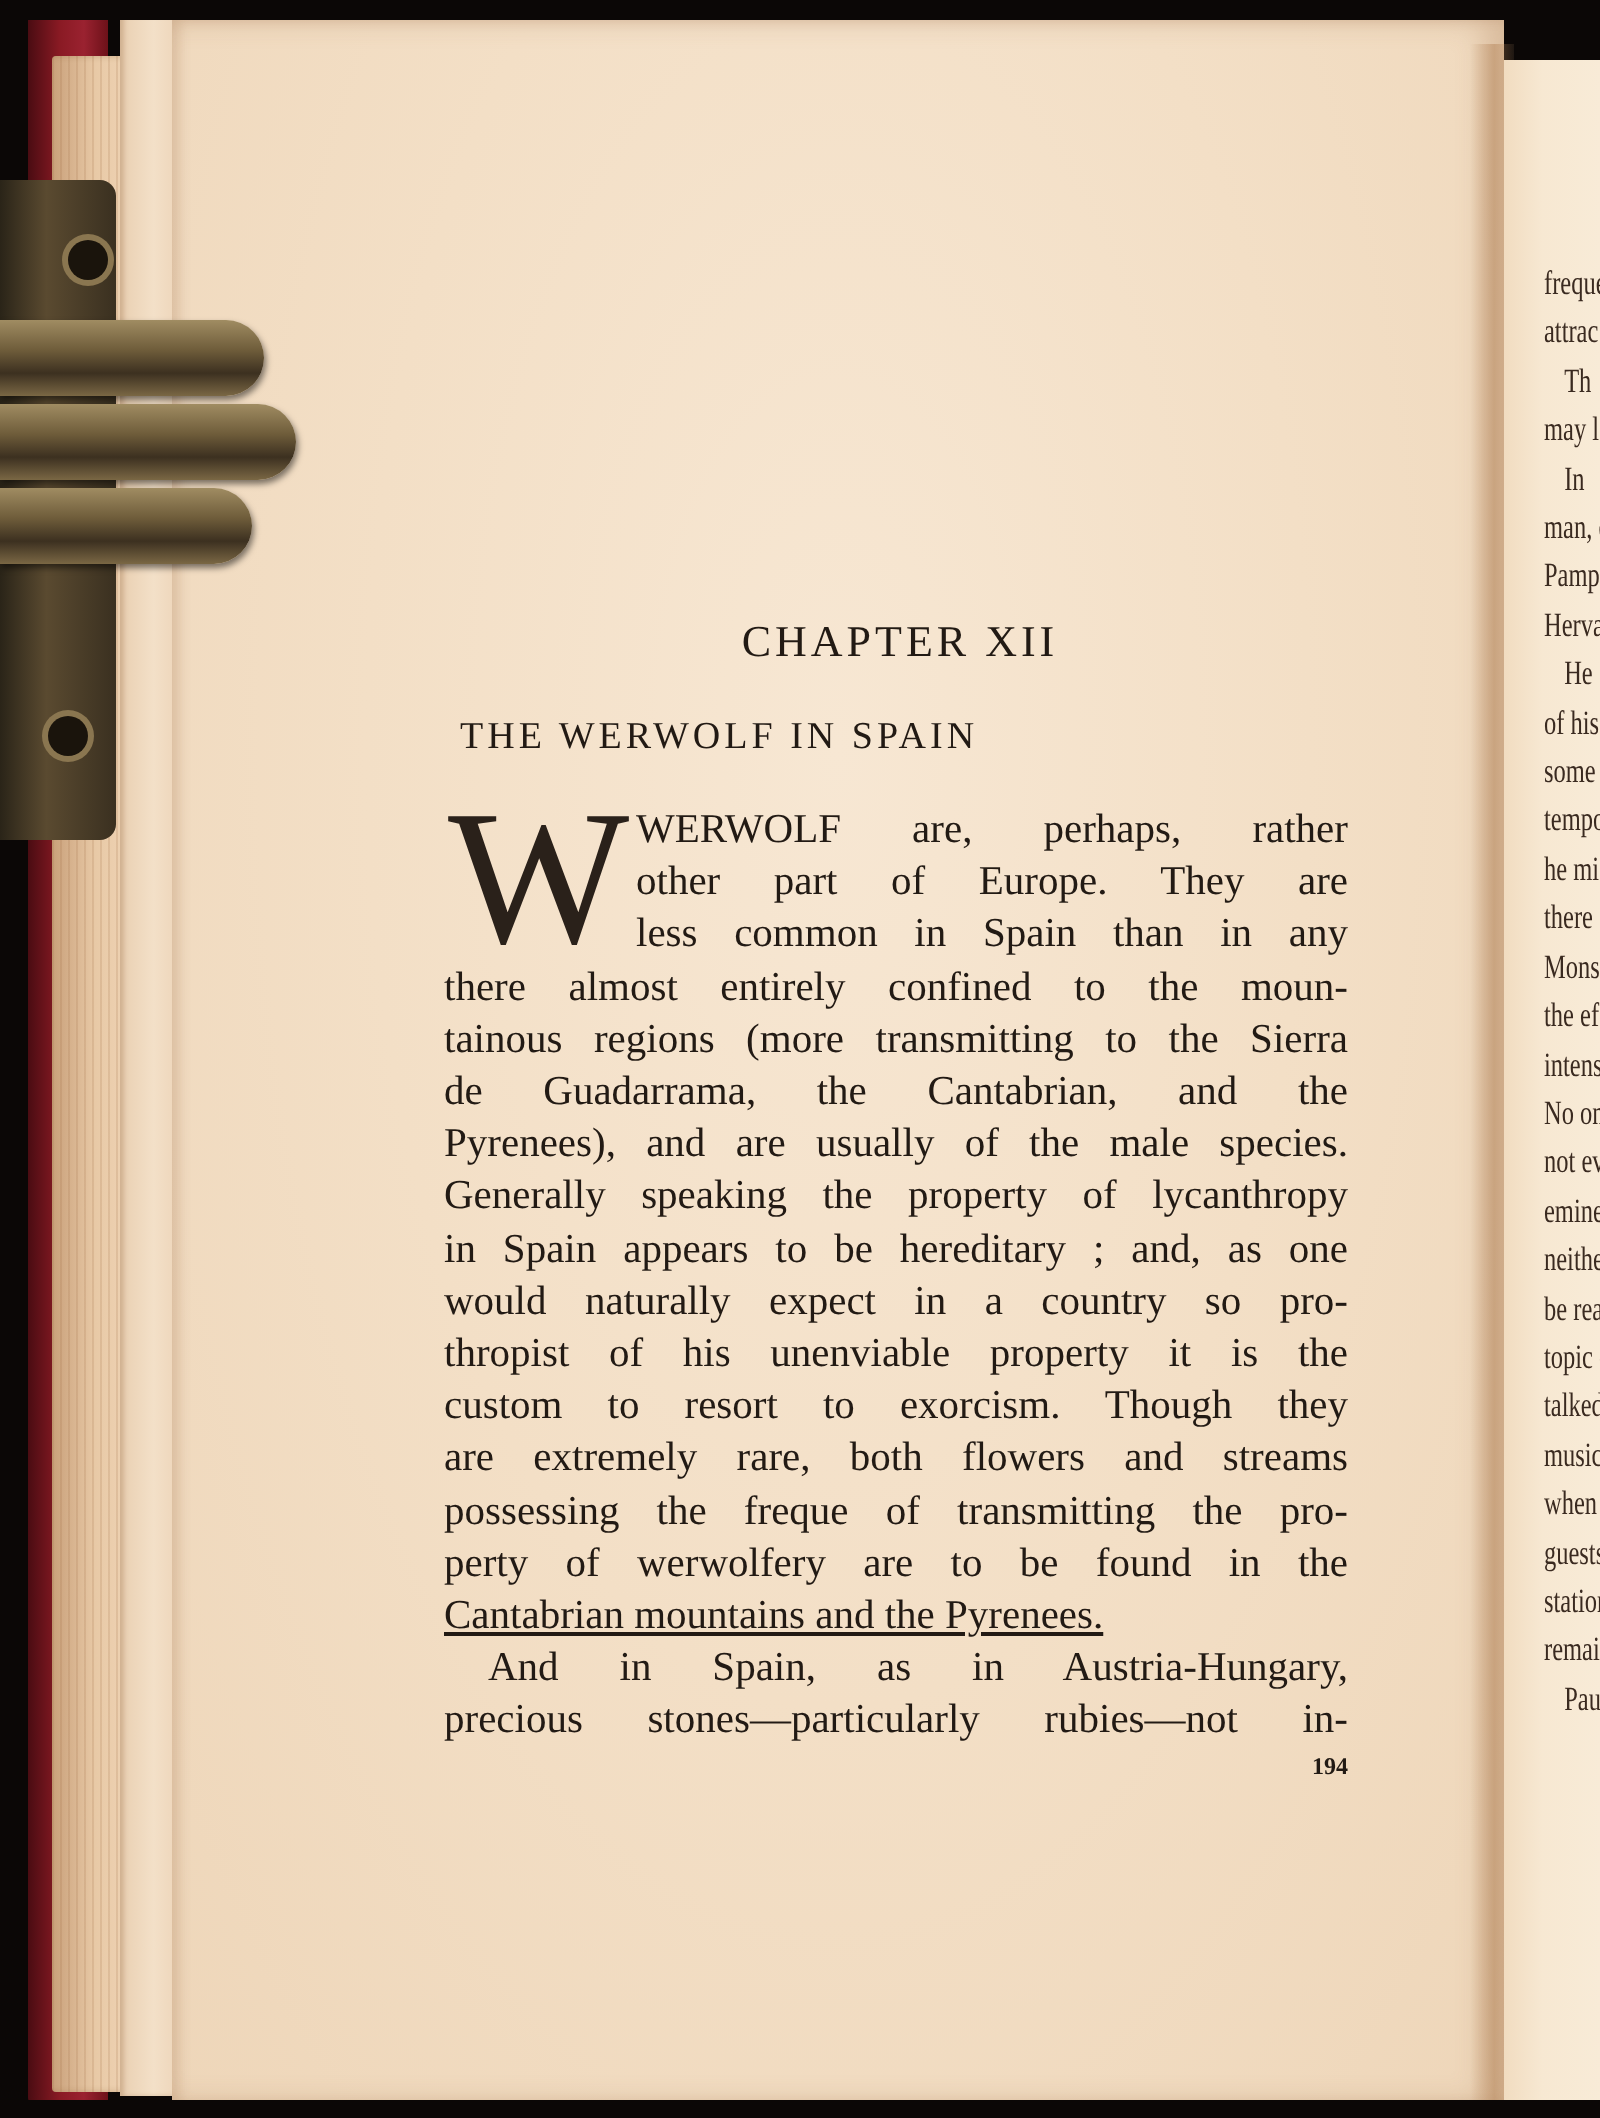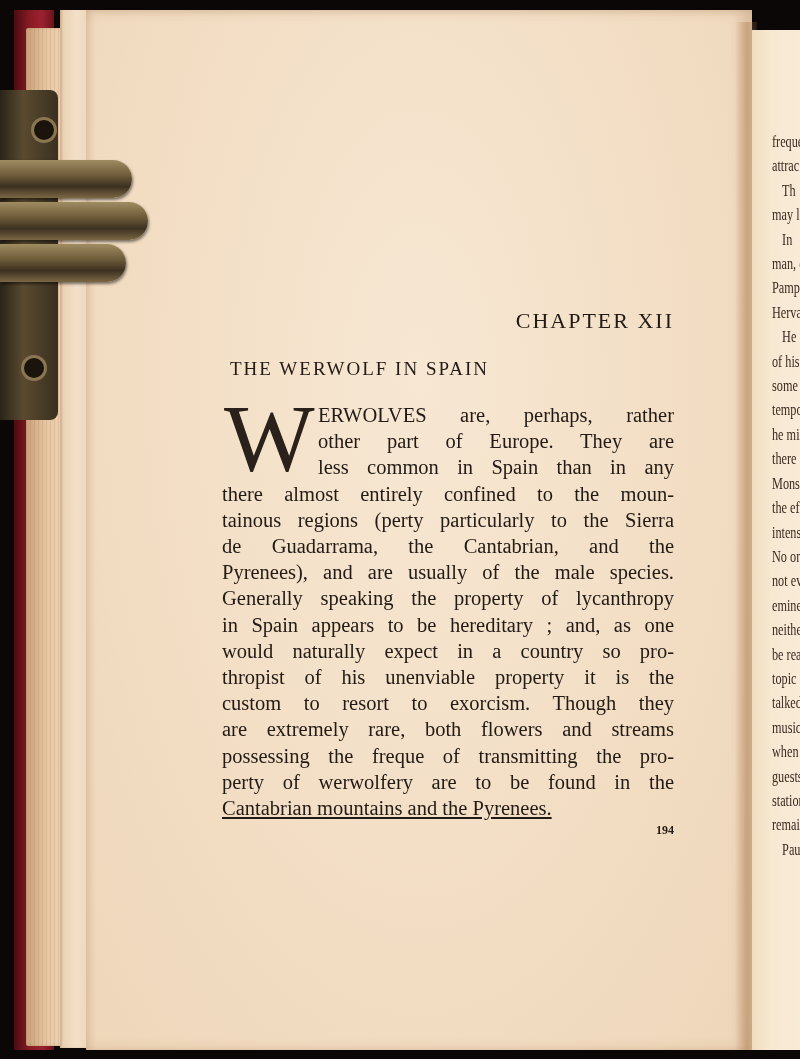--- a/index.html
+++ b/index.html
@@ -74,21 +74,21 @@
       box-shadow: 1px 2px 3px rgba(0,0,0,0.5);
     }
 
     
     .text {
       position: absolute; left: 222px; top: 300px; width: 452px;
       font-family: "Liberation Serif", "DejaVu Serif", serif;
       color: #221a14;
     }
     .chapter-num {
-      text-align: right; font-size: 22px; letter-spacing: 2px;
+      text-align: center; font-size: 22px; letter-spacing: 2px;
       margin: 8px 0 0 0; height: 36px; padding-left: 4px;
     }
     .chapter-title {
       text-align: left; font-size: 19px; letter-spacing: 2px;
       margin: 14px 0 0 0; height: 34px; padding-left: 8px;
     }
     .para {
       font-size: 20.5px; line-height: 26.2px; text-align: justify;
       margin: 0;
     }
@@ -175,34 +175,38 @@
     <div class="finger" style="left:0; top:112px; width:148px;"></div>
     <div class="finger" style="left:0; top:154px; width:126px;"></div>
   </div>
 
   <div class="text">
     <div class="chapter-num">CHAPTER XII</div>
     <div class="chapter-title">THE WERWOLF IN SPAIN</div>
 
     <div class="para first-para dropcap-wrap">
       <span class="dropcap">W</span>
-      <span class="line dc">ERWOLVES are, perhaps, rather</span>
+      <span class="line dc">WERWOLF are, perhaps, rather</span>
       <span class="line dc">other part of Europe.  They are</span>
       <span class="line dc">less common in Spain than in any</span>
       <span class="line">there almost entirely confined to the moun-</span>
-      <span class="line">tainous regions (perty particularly to the Sierra</span>
+      <span class="line">tainous regions (more transmitting to the Sierra</span>
       <span class="line">de Guadarrama, the Cantabrian, and the</span>
       <span class="line">Pyrenees), and are usually of the male species.</span>
       <span class="line">Generally speaking the property of lycanthropy</span>
       <span class="line">in Spain appears to be hereditary ; and, as one</span>
       <span class="line">would naturally expect in a country so pro-</span>
       <span class="line">thropist of his unenviable property it is the</span>
       <span class="line">custom to resort to exorcism.  Though they</span>
       <span class="line">are extremely rare, both flowers and streams</span>
       <span class="line">possessing the freque of transmitting the pro-</span>
       <span class="line">perty of werwolfery are to be found in the</span>
       <span class="line last">Cantabrian mountains and the Pyrenees.</span>
     </div>
 
+    <div class="para">
+      <span class="line indent">And in Spain, as in Austria-Hungary,</span>
+      <span class="line">precious stones—particularly rubies—not in-</span>
+    </div>
 
     <div class="folio">194</div>
   </div>
 </div>
 
 </body></html>

